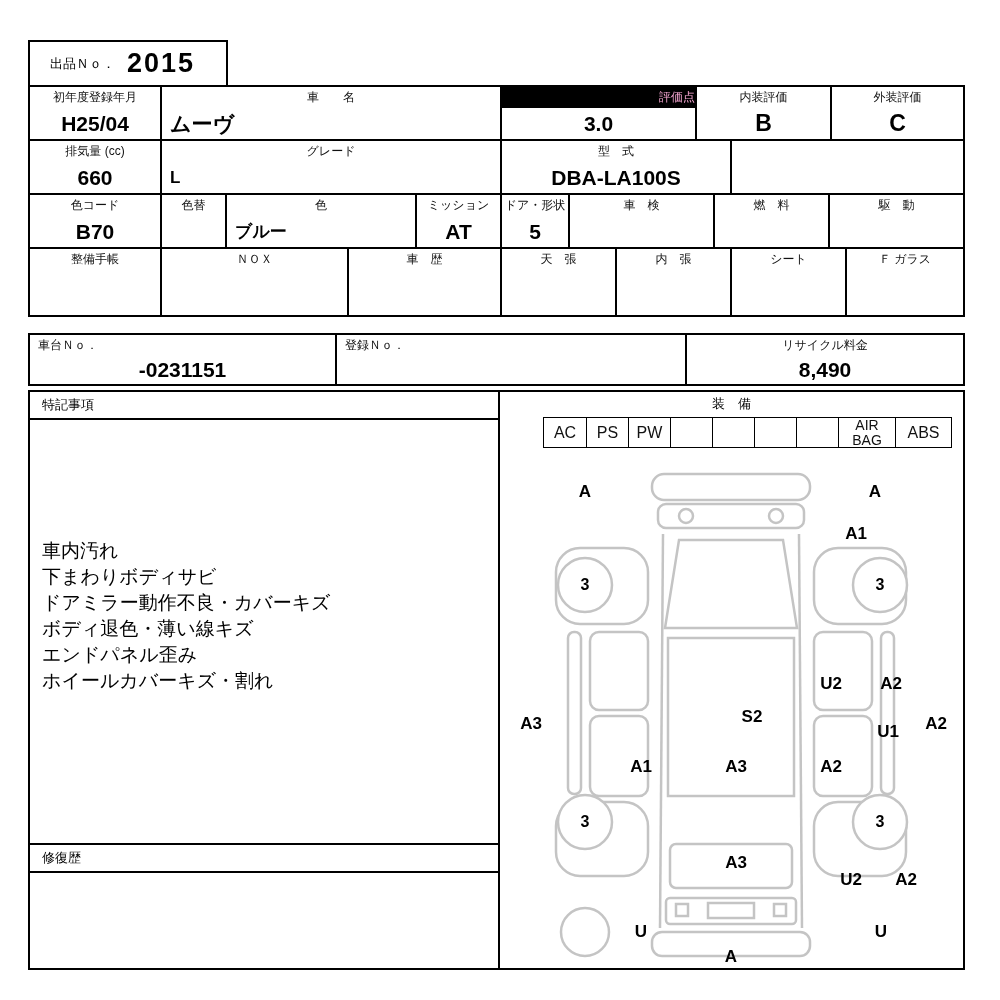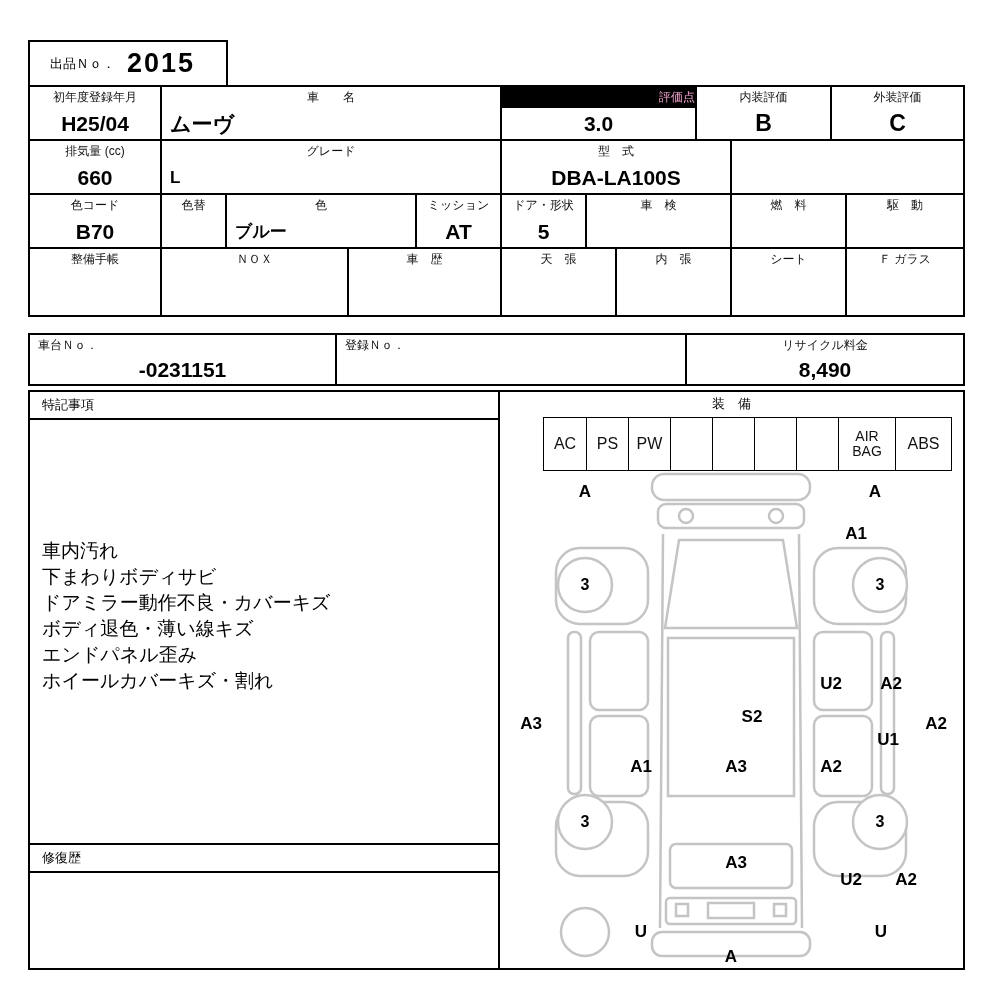--- a/index.html
+++ b/index.html
@@ -17,21 +17,21 @@
   .val.left { justify-content:flex-start; padding-left:8px; }
   .val.sm { font-size:17px; }
   .val.big { font-size:23px; }
   .lot-box { left:28px; top:40px; width:200px; height:47px; display:flex; align-items:center; gap:12px; padding-left:20px;text-align:center; }
   .lot-label { font-size:13px; }
   .lot-value { font-size:27px; font-weight:bold; letter-spacing:2px; }
   .sec-hdr { height:28px; line-height:26px; font-size:13px; padding-left:12px; border-bottom:2px solid #000; }
   .notes-list { padding:118px 0 0 12px; font-size:19px; line-height:26px; }
   .note-item { white-space:nowrap; }
   .equip-hdr { position:absolute; top:0; left:0; right:0; height:25px; text-align:center; font-size:13px; line-height:24px; }
-  .equip-row { position:absolute; top:25px; left:44px; height:54px; display:flex; }
+  .equip-row { position:absolute; top:25px; left:44px; height:31px; display:flex; }
   .eq-cell { border:1px solid #000; margin-left:-1px; display:flex; align-items:center; justify-content:center; text-align:center; font-size:16px; color:#111; }
   .eq-cell.airbag { font-size:14px; line-height:15px; padding:0 4px; }
   .diagram { position:absolute; left:0; top:68px; width:463px; height:510px; }
   .diagram svg { position:absolute; left:0; top:0; }
   .mark { position:absolute; transform:translate(-50%,-50%); font-size:17px; font-weight:bold; color:#000; white-space:nowrap; }
   .mark.wheel { font-size:16px; }
 </style>
 </head>
 <body>
 
@@ -90,21 +90,21 @@
       <div class="val"></div>
     </div>
     <div class="cell" style="width:190px">
       <div class="hdr">色</div>
       <div class="val left sm">ブルー</div>
     </div>
     <div class="cell" style="width:85px">
       <div class="hdr">ミッション</div>
       <div class="val">AT</div>
     </div>
-    <div class="cell" style="width:85px">
+    <div class="cell" style="width:68px">
       <div class="hdr">ドア・形状</div>
       <div class="val">5</div>
     </div>
     <div class="cell" style="width:145px">
       <div class="hdr">車　検</div>
       <div class="val"></div>
     </div>
     <div class="cell" style="width:115px">
       <div class="hdr">燃　料</div>
       <div class="val"></div>
@@ -240,21 +240,21 @@
 
       <span class="mark" style="left:85px;top:32px">A</span>
       <span class="mark" style="left:375px;top:32px">A</span>
       <span class="mark" style="left:356px;top:74px">A1</span>
       <span class="mark wheel" style="left:85px;top:125px">3</span>
       <span class="mark wheel" style="left:380px;top:125px">3</span>
       <span class="mark" style="left:331px;top:224px">U2</span>
       <span class="mark" style="left:391px;top:224px">A2</span>
       <span class="mark" style="left:31px;top:264px">A3</span>
       <span class="mark" style="left:252px;top:257px">S2</span>
-      <span class="mark" style="left:388px;top:280px">U1</span>
+      <span class="mark" style="left:388px;top:272px">U1</span>
       <span class="mark" style="left:436px;top:264px">A2</span>
       <span class="mark" style="left:141px;top:307px">A1</span>
       <span class="mark" style="left:236px;top:307px">A3</span>
       <span class="mark" style="left:331px;top:307px">A2</span>
       <span class="mark wheel" style="left:85px;top:362px">3</span>
       <span class="mark wheel" style="left:380px;top:362px">3</span>
       <span class="mark" style="left:236px;top:403px">A3</span>
       <span class="mark" style="left:351px;top:420px">U2</span>
       <span class="mark" style="left:406px;top:420px">A2</span>
       <span class="mark" style="left:141px;top:472px">U</span>

